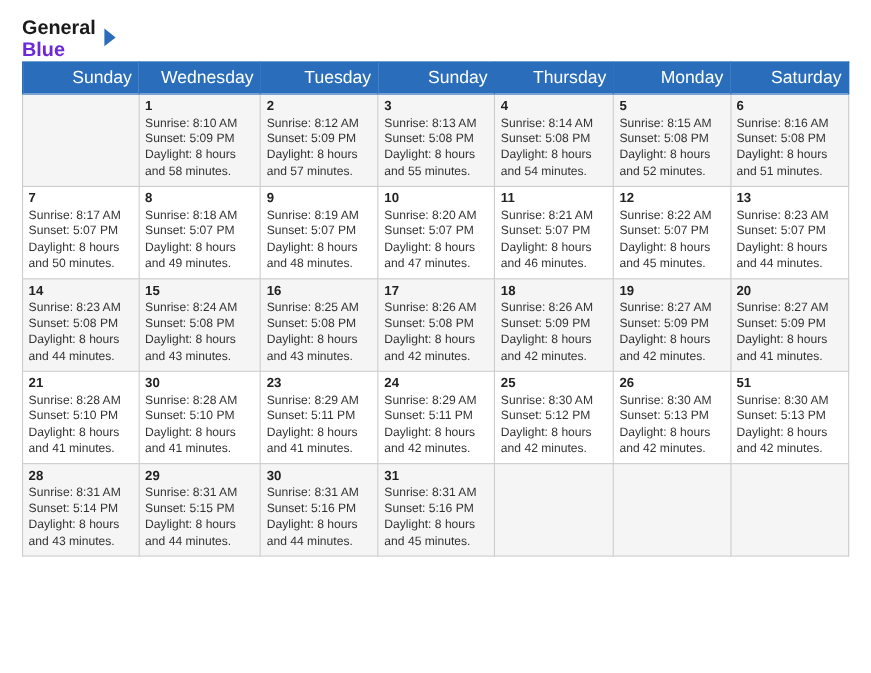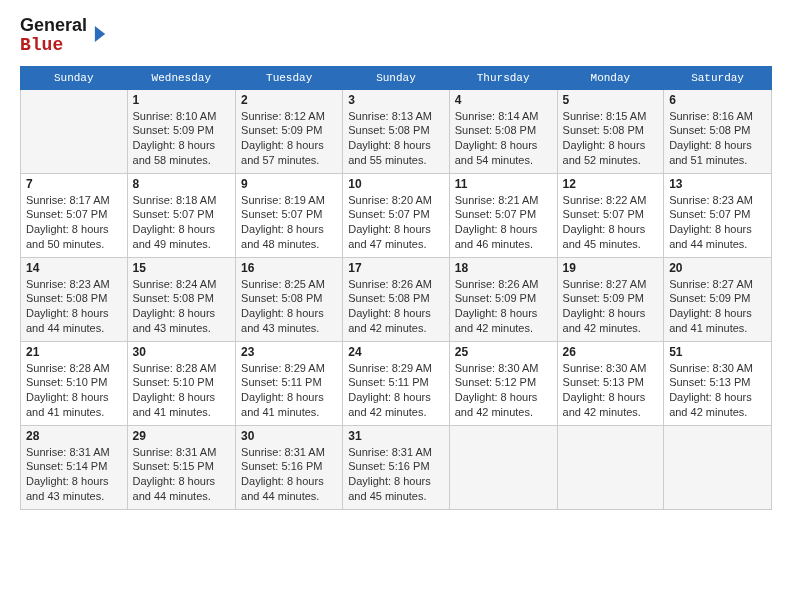--- a/index.html
+++ b/index.html
@@ -12,34 +12,33 @@
     }
     .container {
       width: 792px;
       height: 612px;
       padding: 16px 20px 10px 20px;
     }
     .header {
       display: flex;
       justify-content: space-between;
       align-items: flex-start;
-      margin-bottom: 10px;
     }
     .logo {
       display: flex;
       align-items: center;
     }
     .logo-text {
       font-size: 18px;
       font-weight: bold;
       color: #1a1a1a;
       line-height: 1.1;
     }
     .logo-text .general { display: block; }
-    .logo-text .blue { display: block; color: #b91c1c; font-family: Liberation Mono, monospace; }
+    .logo-text .blue { display: block; color: #6d28d9; }
     .logo-arrow {
       width: 22px;
       height: 22px;
       margin-left: 2px;
       margin-top: -4px;
     }
     .title-block {
       text-align: right;
     }
     .month-title {
@@ -52,26 +51,25 @@
       color: #444;
     }
     .calendar {
       width: 100%;
       border-collapse: collapse;
       font-size: 10.5px;
     }
     .calendar th {
       background-color: #2a6ebb;
       color: white;
-      text-align: center;
+      text-align: right;
       padding: 5px 6px;
-      font-size: 11px;
+      font-size: 16px;
       font-weight: normal;
       border: 1px solid #2a6ebb;
-      font-family: Liberation Mono, monospace;
     }
     .calendar td {
       border: 1px solid #ccc;
       vertical-align: top;
       padding: 3px 5px;
       width: 113px;
       min-height: 80px;
       height: 84px;
     }
     .day-num {

